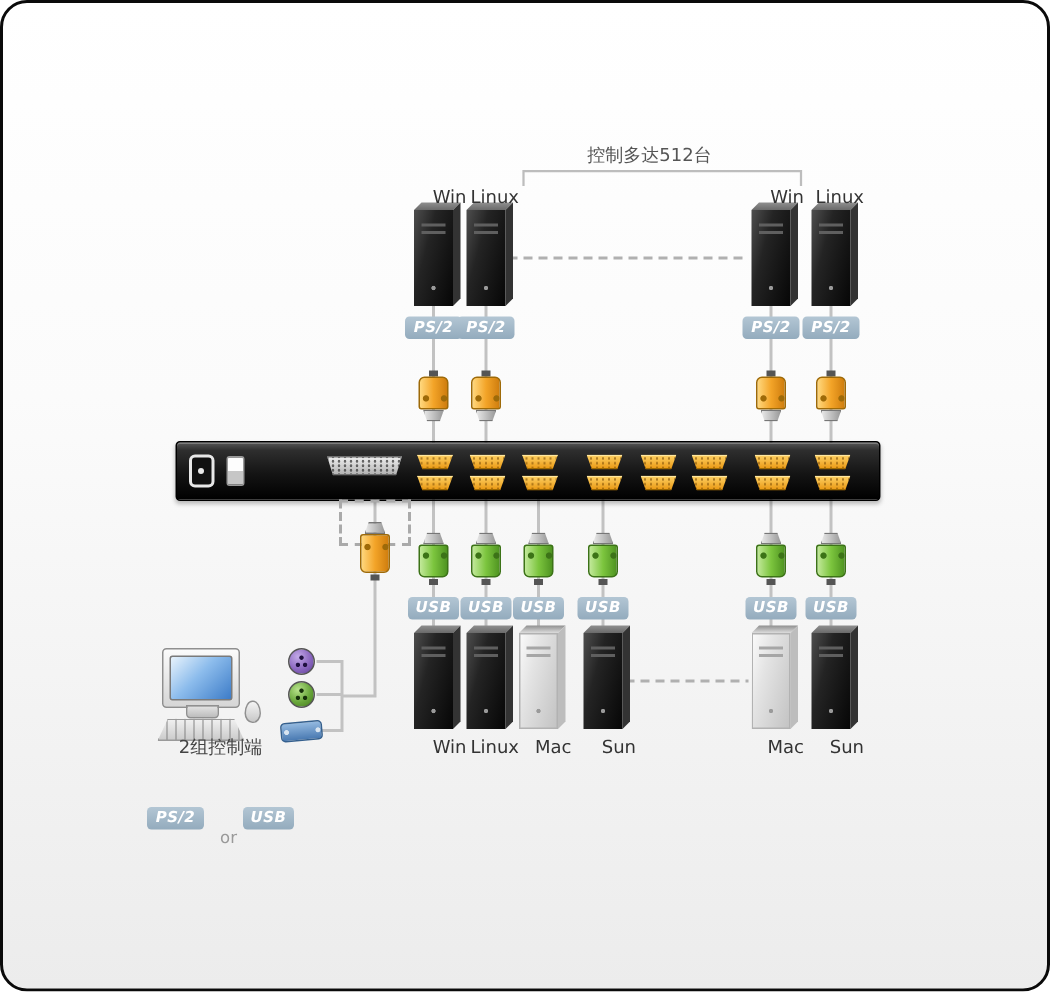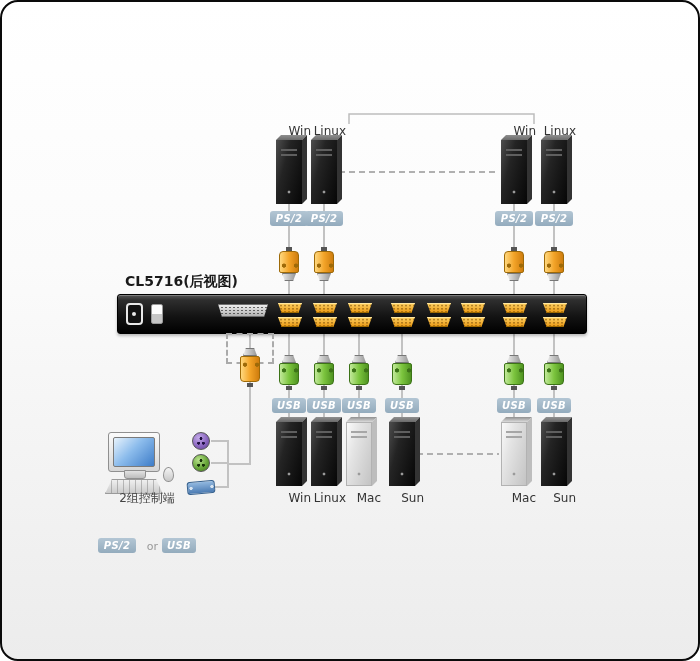--- a/index.html
+++ b/index.html
@@ -5,21 +5,21 @@
   html,body { margin:0; padding:0; background:#fff; font-family:"DejaVu Sans","Liberation Sans",sans-serif; }
   .canvas { position:relative; width:700px; height:661px; box-sizing:border-box;
     border:2px solid #0a0a0a; border-radius:18px; overflow:hidden;
     background:linear-gradient(180deg,#ffffff 0%,#fbfbfb 40%,#ececec 100%); }
   .wires { position:absolute; left:0; top:0; z-index:1; }
 
   
   .note { position:absolute; font-size:12px; color:#555; text-align:center; z-index:5; }
   .pc-label { position:absolute; width:44px; font-size:12px; color:#333; text-align:right; z-index:5; }
   .device-label { position:absolute; font-size:14px; font-weight:bold; color:#1a1a1a; z-index:5; }
-  .or-label { position:absolute; width:18px; font-size:11px; color:#999; text-align:right; z-index:5; }
+  .or-label { position:absolute; width:18px; font-size:11px; color:#999; text-align:right; z-index:5;margin-top:12px; }
 
   
   .badge { position:absolute; height:15px; line-height:15px; text-align:center; border-radius:3px;
     background:linear-gradient(#b3c6d4,#93abbd); color:#fff; font-size:10px; font-weight:bold;
     font-style:italic; letter-spacing:.3px; z-index:4; }
   .w38 { width:38px; } .w34 { width:34px; }
 
   
   .tower { position:absolute; width:26px; height:64px; z-index:2;
     --f1:#4e4e4e; --f2:#242424; --f3:#060606; --topf:#6a6a6a; --sidef:#333; --slot:#5f5f5f;
@@ -142,20 +142,21 @@
     </g>
     <g stroke="#bdbdbd" stroke-width="1.5" fill="none">
       <path d="M347 122 V112 H532 V122"></path>
     </g>
     <g stroke="#b0b0b0" stroke-width="2" fill="none" stroke-dasharray="6 4">
       <path d="M337 170 H497"></path>
       <path d="M415 452 H497"></path>
     </g>
   </svg>
 
+  <div class="note" style="left:341px;top:93px;width:180px;">控制多达512台</div>
 
   <div class="pc-label" style="left:265px;top:122px;">Win</div>
   <div class="pc-label" style="left:300px;top:122px;">Linux</div>
   <div class="pc-label" style="left:490px;top:122px;">Win</div>
   <div class="pc-label" style="left:530px;top:122px;">Linux</div>
 
   <div class="tower" style="left:274px;top:138px;"></div>
   <div class="tower" style="left:309px;top:138px;"></div>
   <div class="tower" style="left:499px;top:138px;"></div>
   <div class="tower" style="left:539px;top:138px;"></div>
@@ -163,21 +164,20 @@
   <div class="badge w38" style="left:268px;top:209px;">PS/2</div>
   <div class="badge w38" style="left:303px;top:209px;">PS/2</div>
   <div class="badge w38" style="left:493px;top:209px;">PS/2</div>
   <div class="badge w38" style="left:533px;top:209px;">PS/2</div>
 
   <div class="sphd orange down" style="left:274px;top:245px;"></div>
   <div class="sphd orange down" style="left:309px;top:245px;"></div>
   <div class="sphd orange down" style="left:499px;top:245px;"></div>
   <div class="sphd orange down" style="left:539px;top:245px;"></div>
 
-  <div class="device-label" style="left:123px;top:271px;">CL5716(后视图)</div>
 
   <div class="switch">
     <div class="inlet"></div>
     <div class="rocker"></div>
     <div class="db25"></div>
     <div class="port row1" style="left:160px;"></div>
     <div class="port row1" style="left:195px;"></div>
     <div class="port row1" style="left:230px;"></div>
     <div class="port row1" style="left:273px;"></div>
     <div class="port row1" style="left:309px;"></div>

